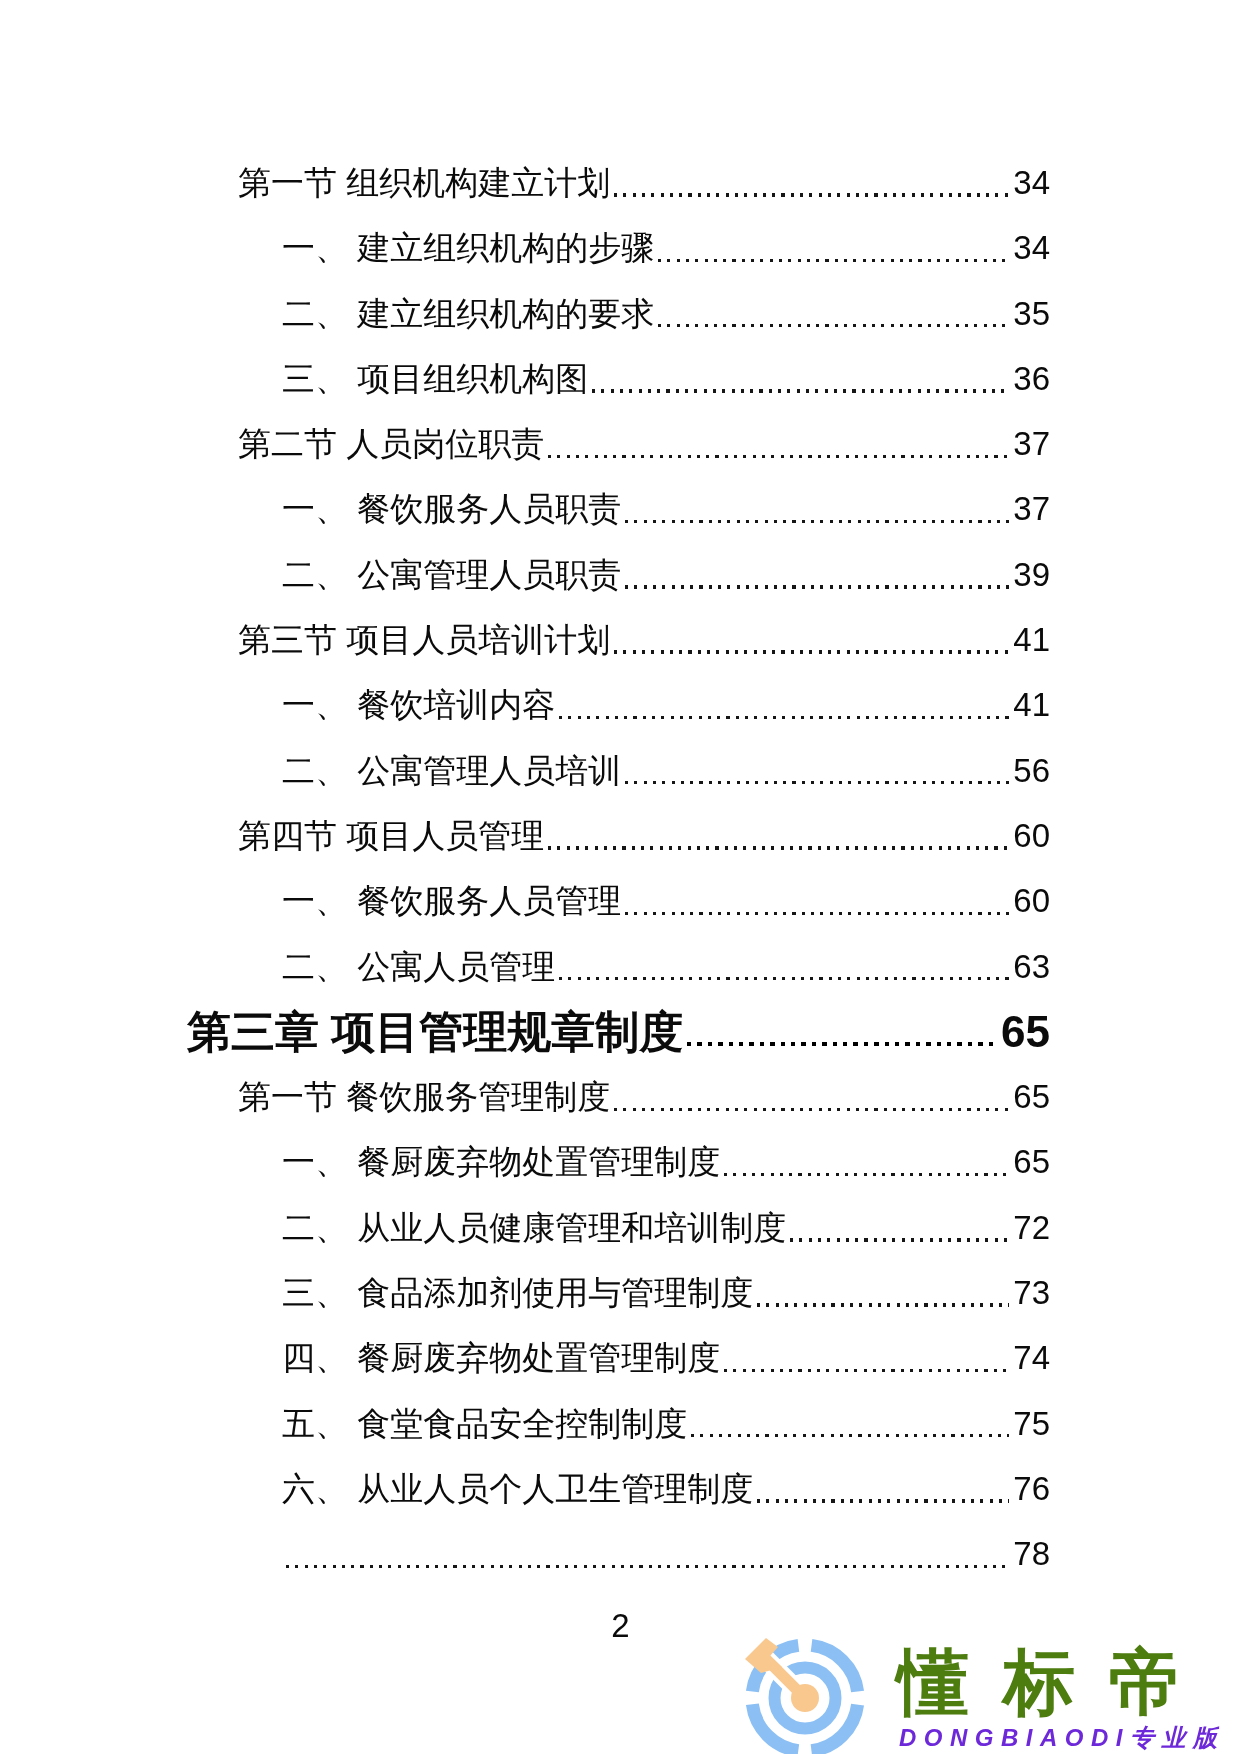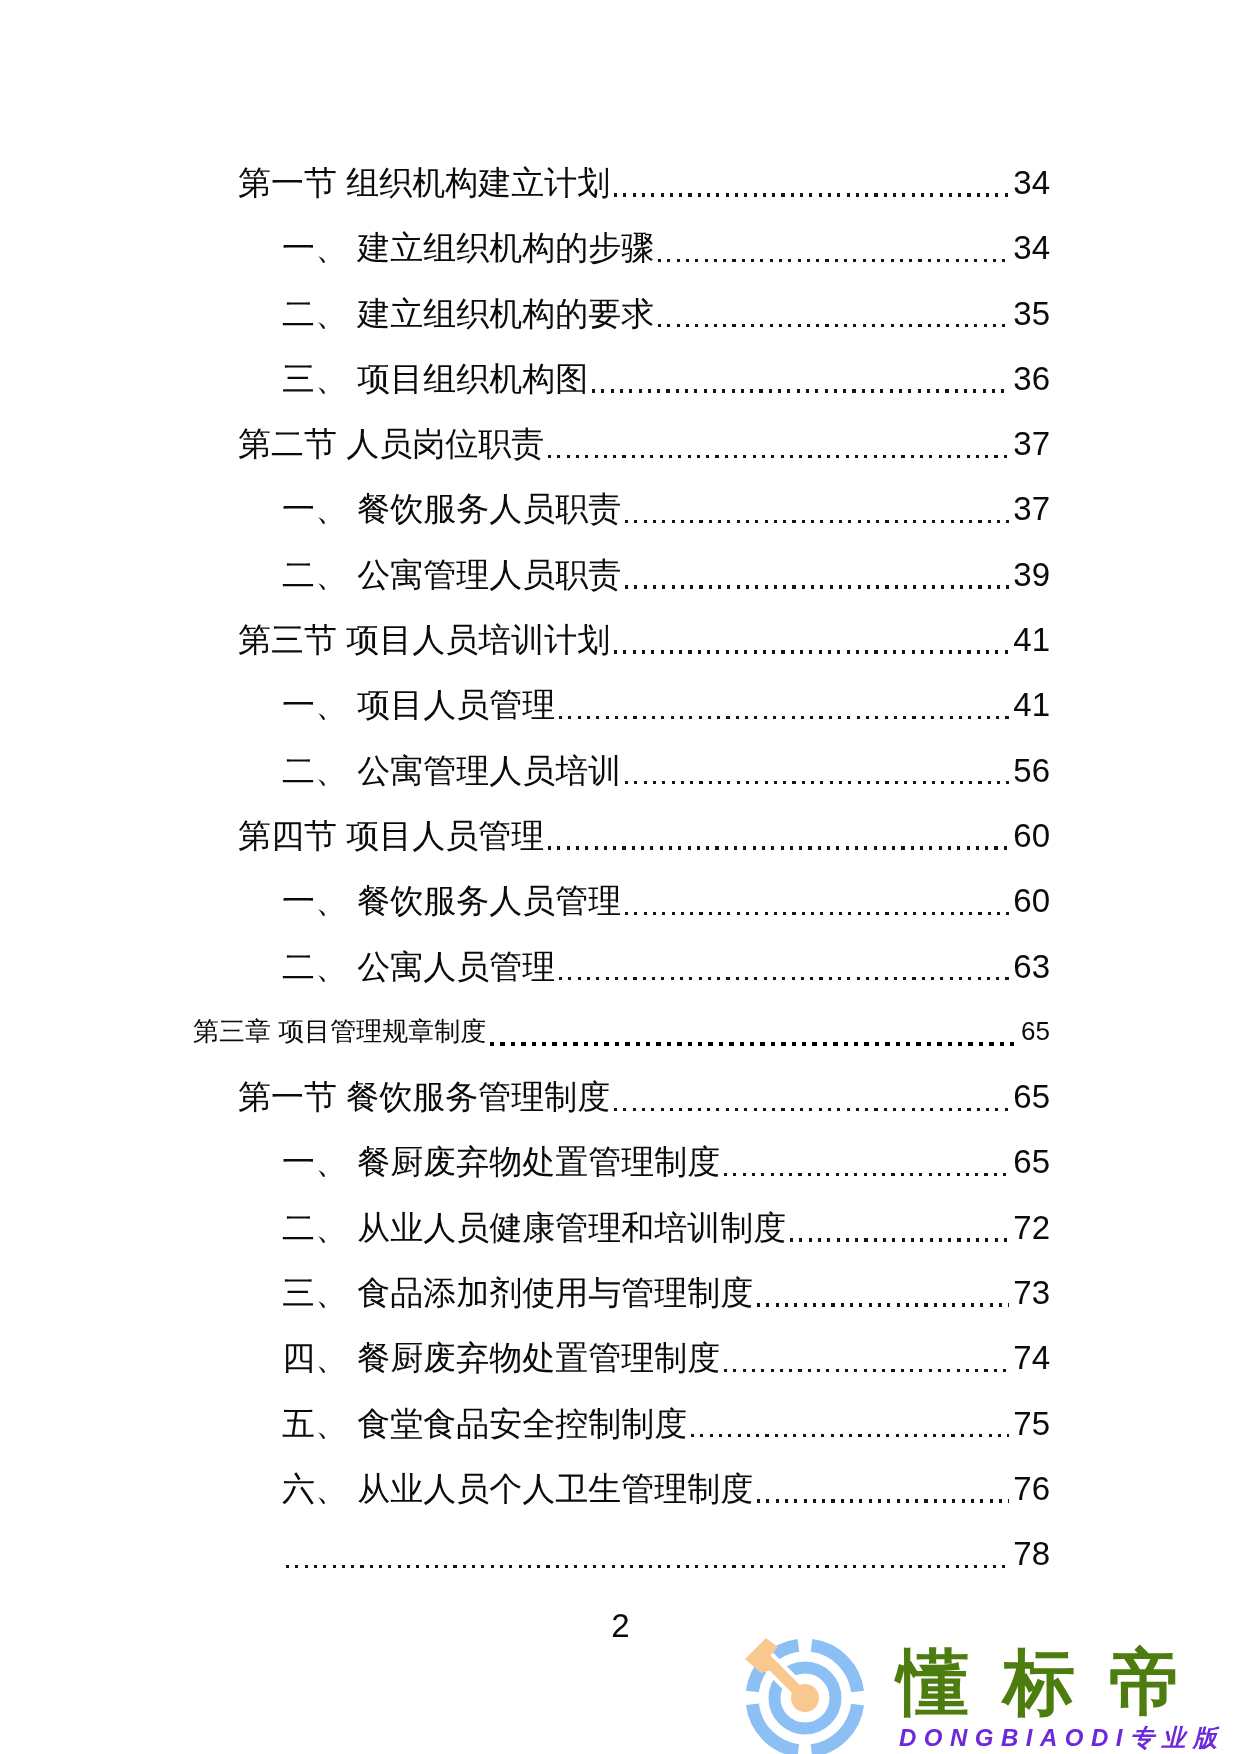--- a/index.html
+++ b/index.html
@@ -11,21 +11,21 @@
   .toc{position:absolute;left:187px;top:150px;width:863px;}
   .row{display:flex;height:65.3px;line-height:65.3px;font-size:33px;white-space:nowrap;}
   .row .t{flex:0 0 auto;}
   .row .dots{
     flex:1 1 auto;align-self:flex-end;height:3.4px;margin:0 4px 18.5px 4px;
     background-image:repeating-linear-gradient(90deg,#161616 0 3.1px,transparent 3.1px 9.3px);
   }
   .row .pg{flex:0 0 auto;}
   .row.section{padding-left:51px;text-align:center;}
   .row.item{padding-left:95px;justify-content:flex-end;}
-  .row.chapter{font-weight:400;font-size:26px;margin-left:6px;}
+  .row.chapter{font-weight:700;font-size:44px;}
   .row.chapter .dots{
     height:4.6px;margin-bottom:18px;
     background-image:repeating-linear-gradient(90deg,#000 0 4.4px,transparent 4.4px 10.4px);
   }
   .footer-num{
     position:absolute;left:0;top:1609px;width:100%;text-align:center;
     font-size:33px;line-height:33px;color:#0b0b0b;
   }
   .logo{position:absolute;left:744px;top:1637px;}
   .wm-brand{
@@ -77,21 +77,21 @@
         <span class="t">二、 公寓管理人员职责</span>
         <span class="dots"></span>
         <span class="pg">39</span>
       </div>
       <div class="row section">
         <span class="t">第三节 项目人员培训计划</span>
         <span class="dots"></span>
         <span class="pg">41</span>
       </div>
       <div class="row item">
-        <span class="t">一、 项目人员管理</span>
+        <span class="t">一、 餐饮培训内容</span>
         <span class="dots"></span>
         <span class="pg">41</span>
       </div>
       <div class="row item">
         <span class="t">二、 公寓管理人员培训</span>
         <span class="dots"></span>
         <span class="pg">56</span>
       </div>
       <div class="row section">
         <span class="t">第四节 项目人员管理</span>

